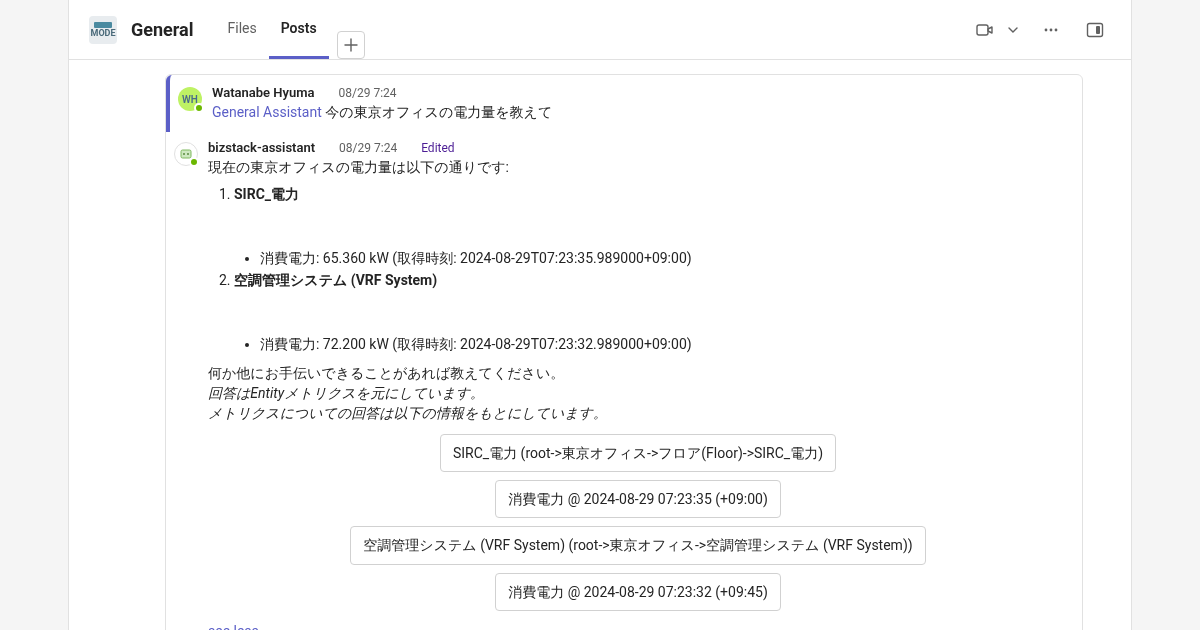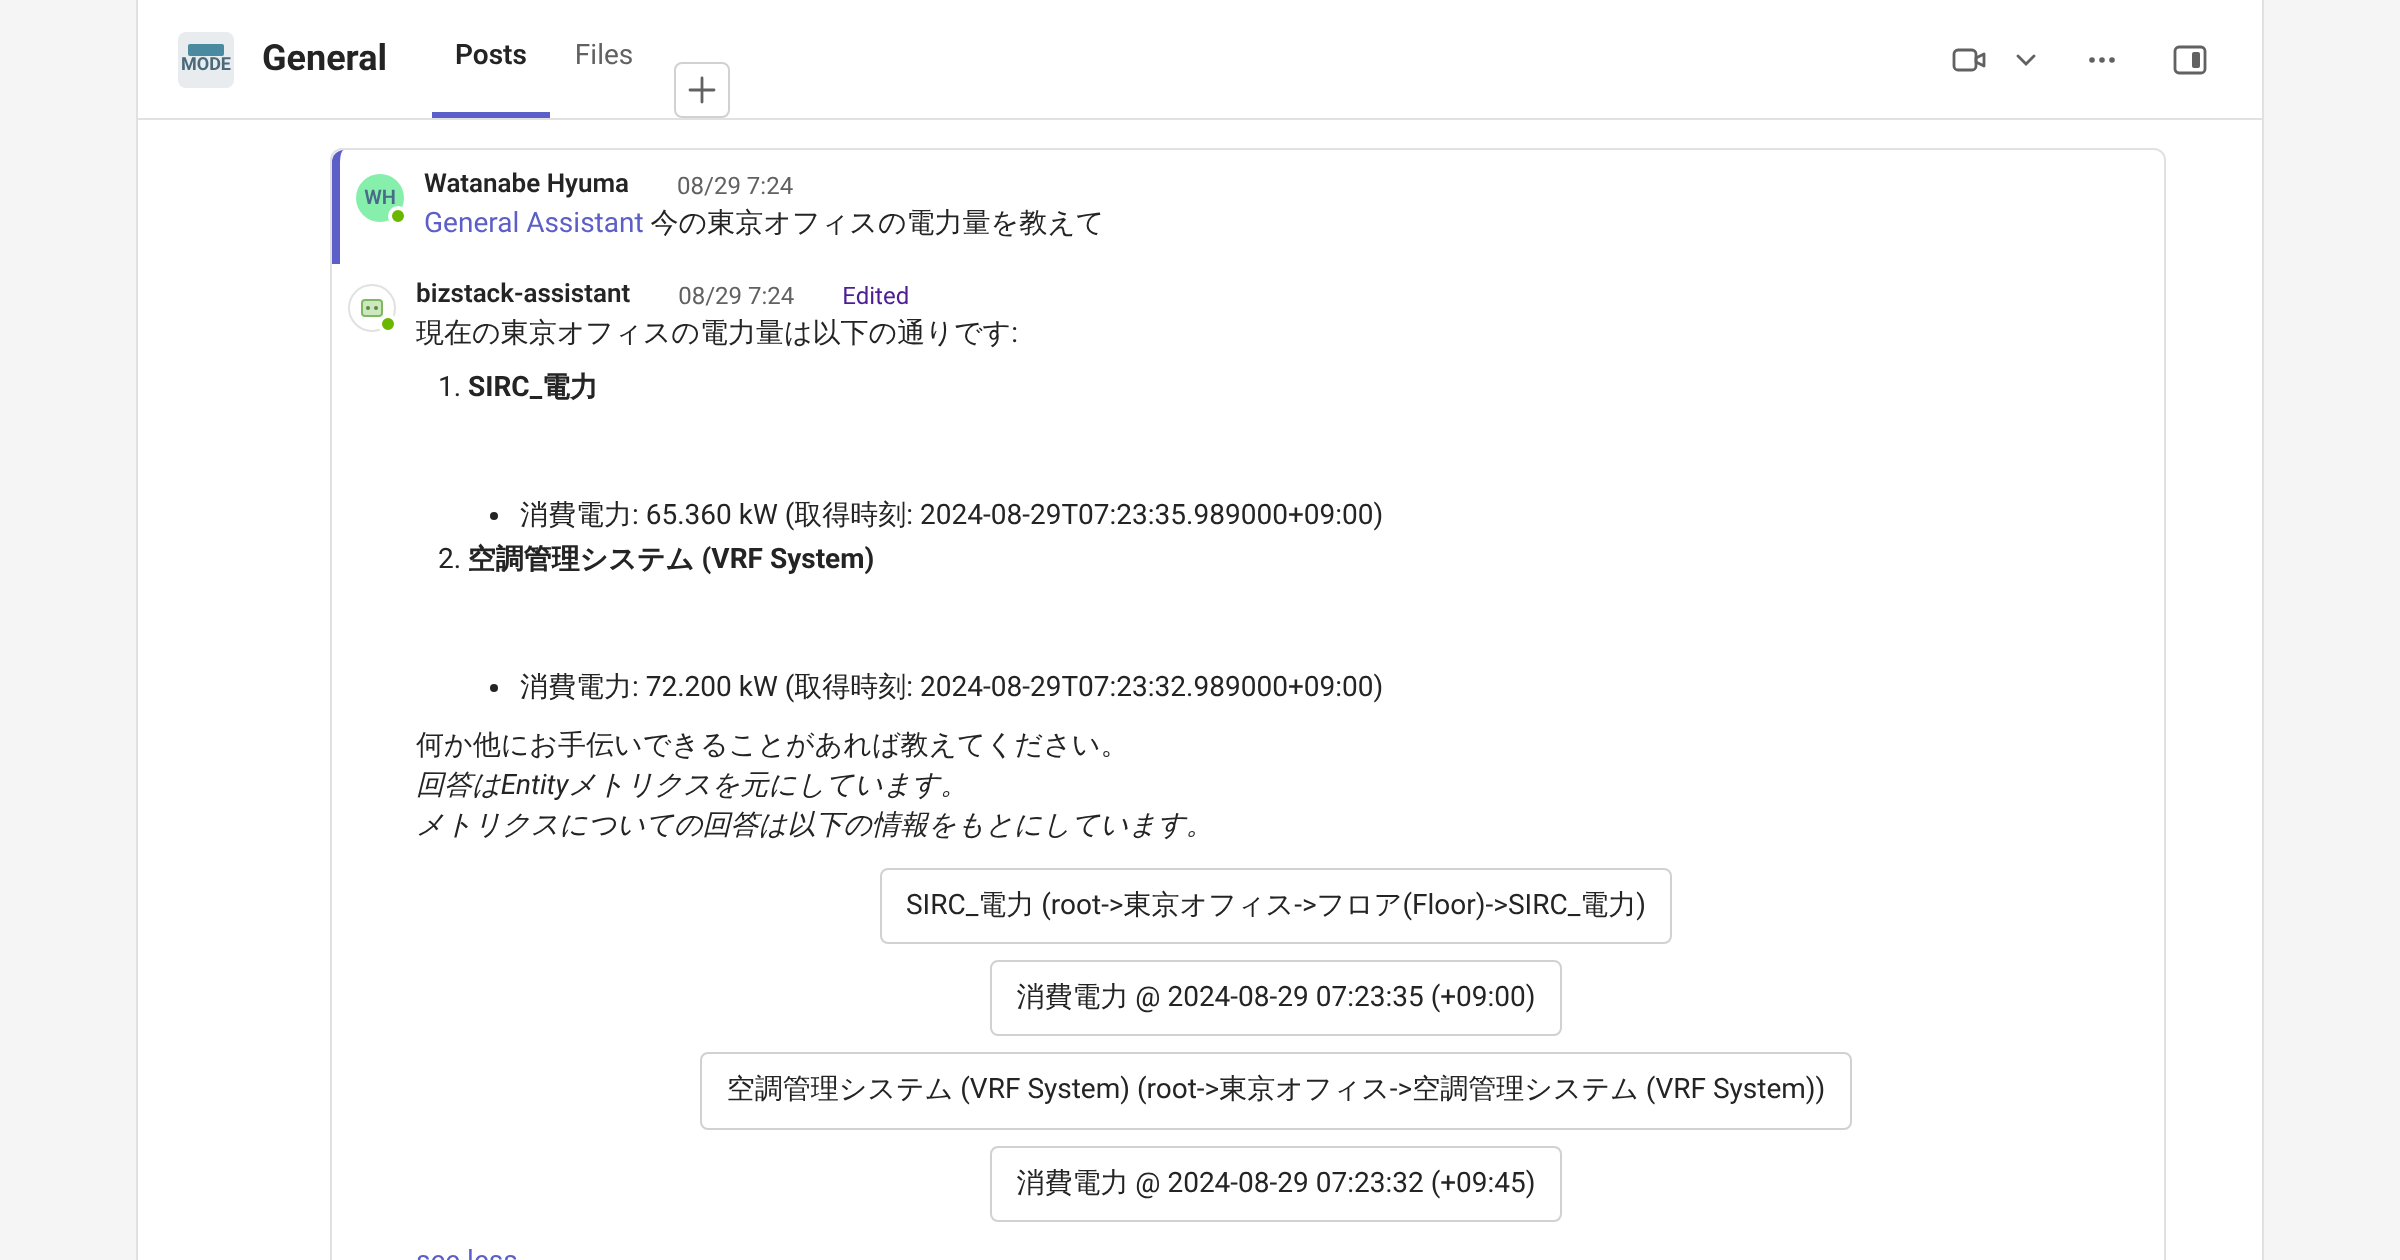--- a/index.html
+++ b/index.html
@@ -72,21 +72,21 @@
     display: flex;
     padding: 8px 14px 10px 8px;
     gap: 10px;
   }
   .msg.first { border-left: 4px solid #5b5fc7; border-top-left-radius: 6px; padding-top: 10px;}
   .avatar {
     width: 24px; height: 24px; border-radius: 50%; flex-shrink: 0;
     display: flex; align-items: center; justify-content: center;
     font-size: 10px; font-weight: 600; position: relative; margin-top: 2px;
   }
-  .avatar.user { background: #86efac; color: #4a6a8a; }
+  .avatar.user { background: #bef264; color: #4a6a8a; }
   .avatar.bot { background: #fff; border: 1px solid #e1e1e1; }
   .avatar .presence {
     position: absolute; bottom: -2px; right: -2px; width: 10px; height: 10px;
     background: #6bb700; border: 2px solid #fff; border-radius: 50%;
   }
   .msg-body { flex: 1; min-width: 0; }
   .msg-head { display: flex; align-items: center; gap: 24px; margin-bottom: 2px; flex-wrap: wrap;}
   .author { font-size: 13px; font-weight: 600; color: #242424; }
   .timestamp { font-size: 12px; color: #616161; }
   .edited { font-size: 12px; color: #4c1d95; }
@@ -118,22 +118,22 @@
 
 <div class="app-frame">
 
   <div class="channel-header">
     <div class="channel-avatar">
       <div class="bar"></div>
       <span>MODE</span>
     </div>
     <div class="channel-title">General</div>
     <div class="tabs">
+      <div class="tab">Files</div>
       <div class="tab active">Posts</div>
-      <div class="tab">Files</div>
       <div class="tab-add">
         <svg width="14" height="14" viewBox="0 0 14 14">
             <path d="M7 1v12M1 7h12" stroke="#616161" stroke-width="1.4" stroke-linecap="round"></path>
           </svg>
       </div>
     </div>
     <div class="header-spacer"></div>
     <div class="header-actions">
       <div class="meet">
         <div class="icon-btn">

